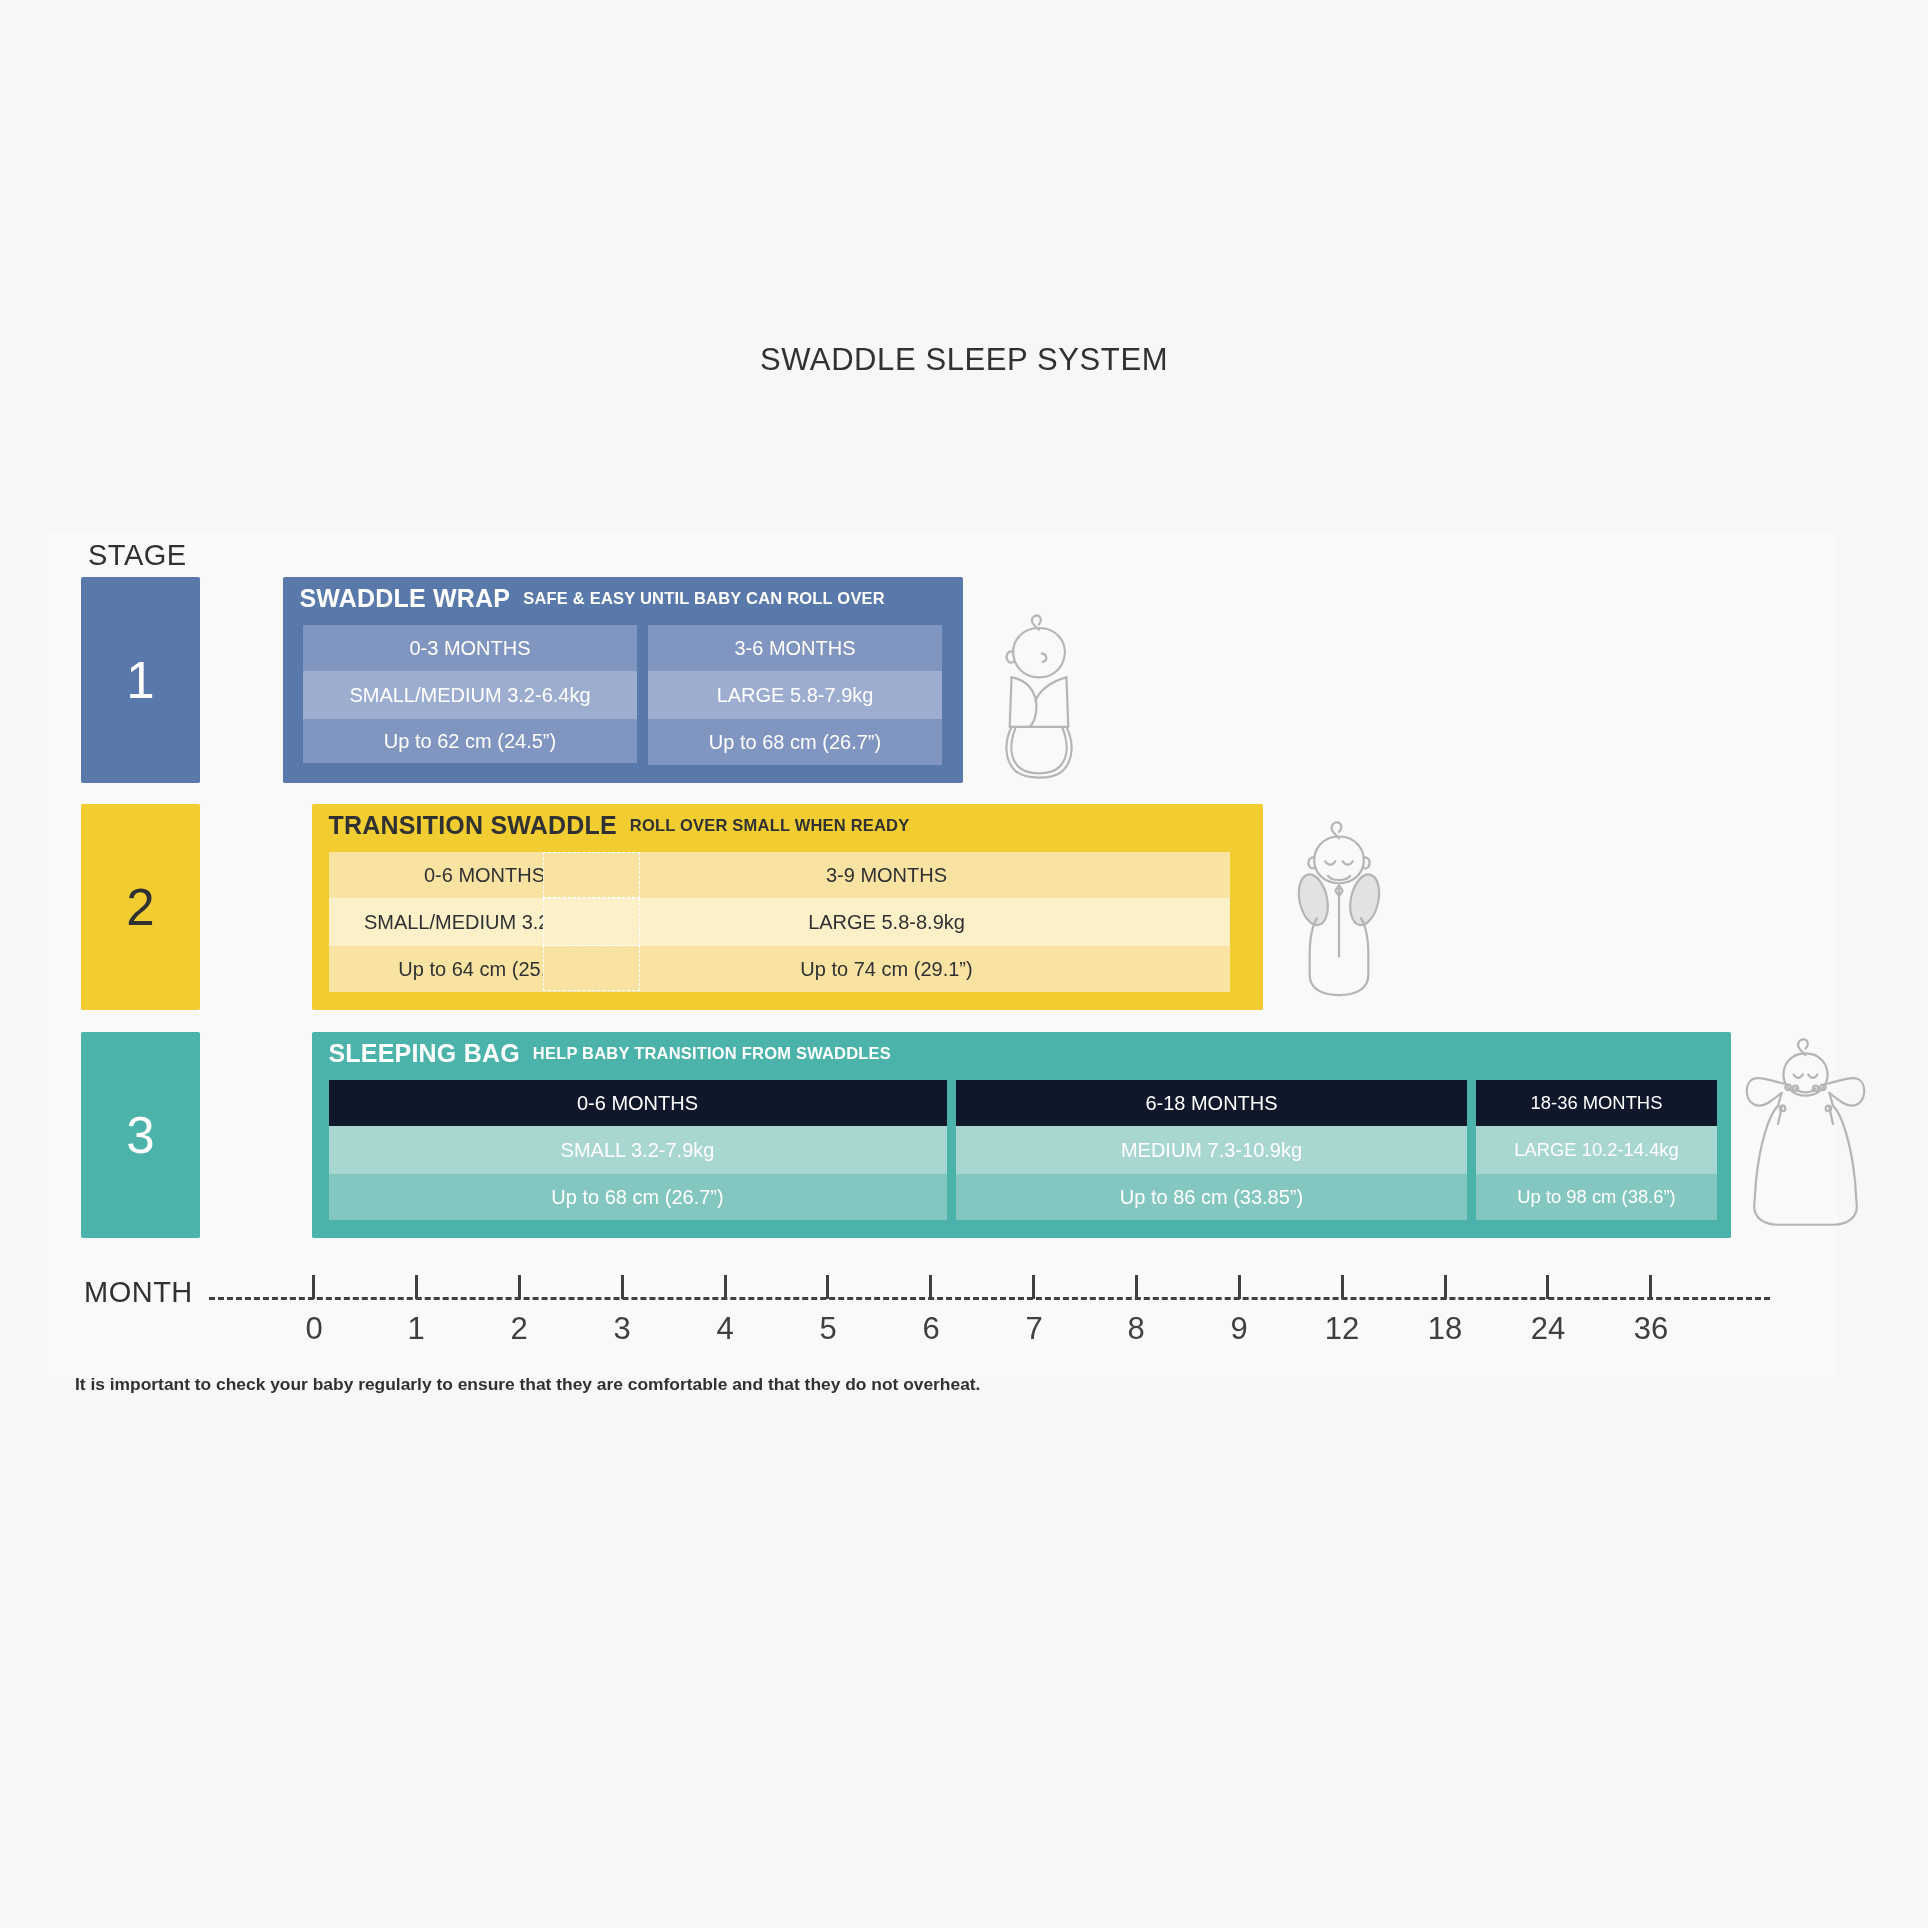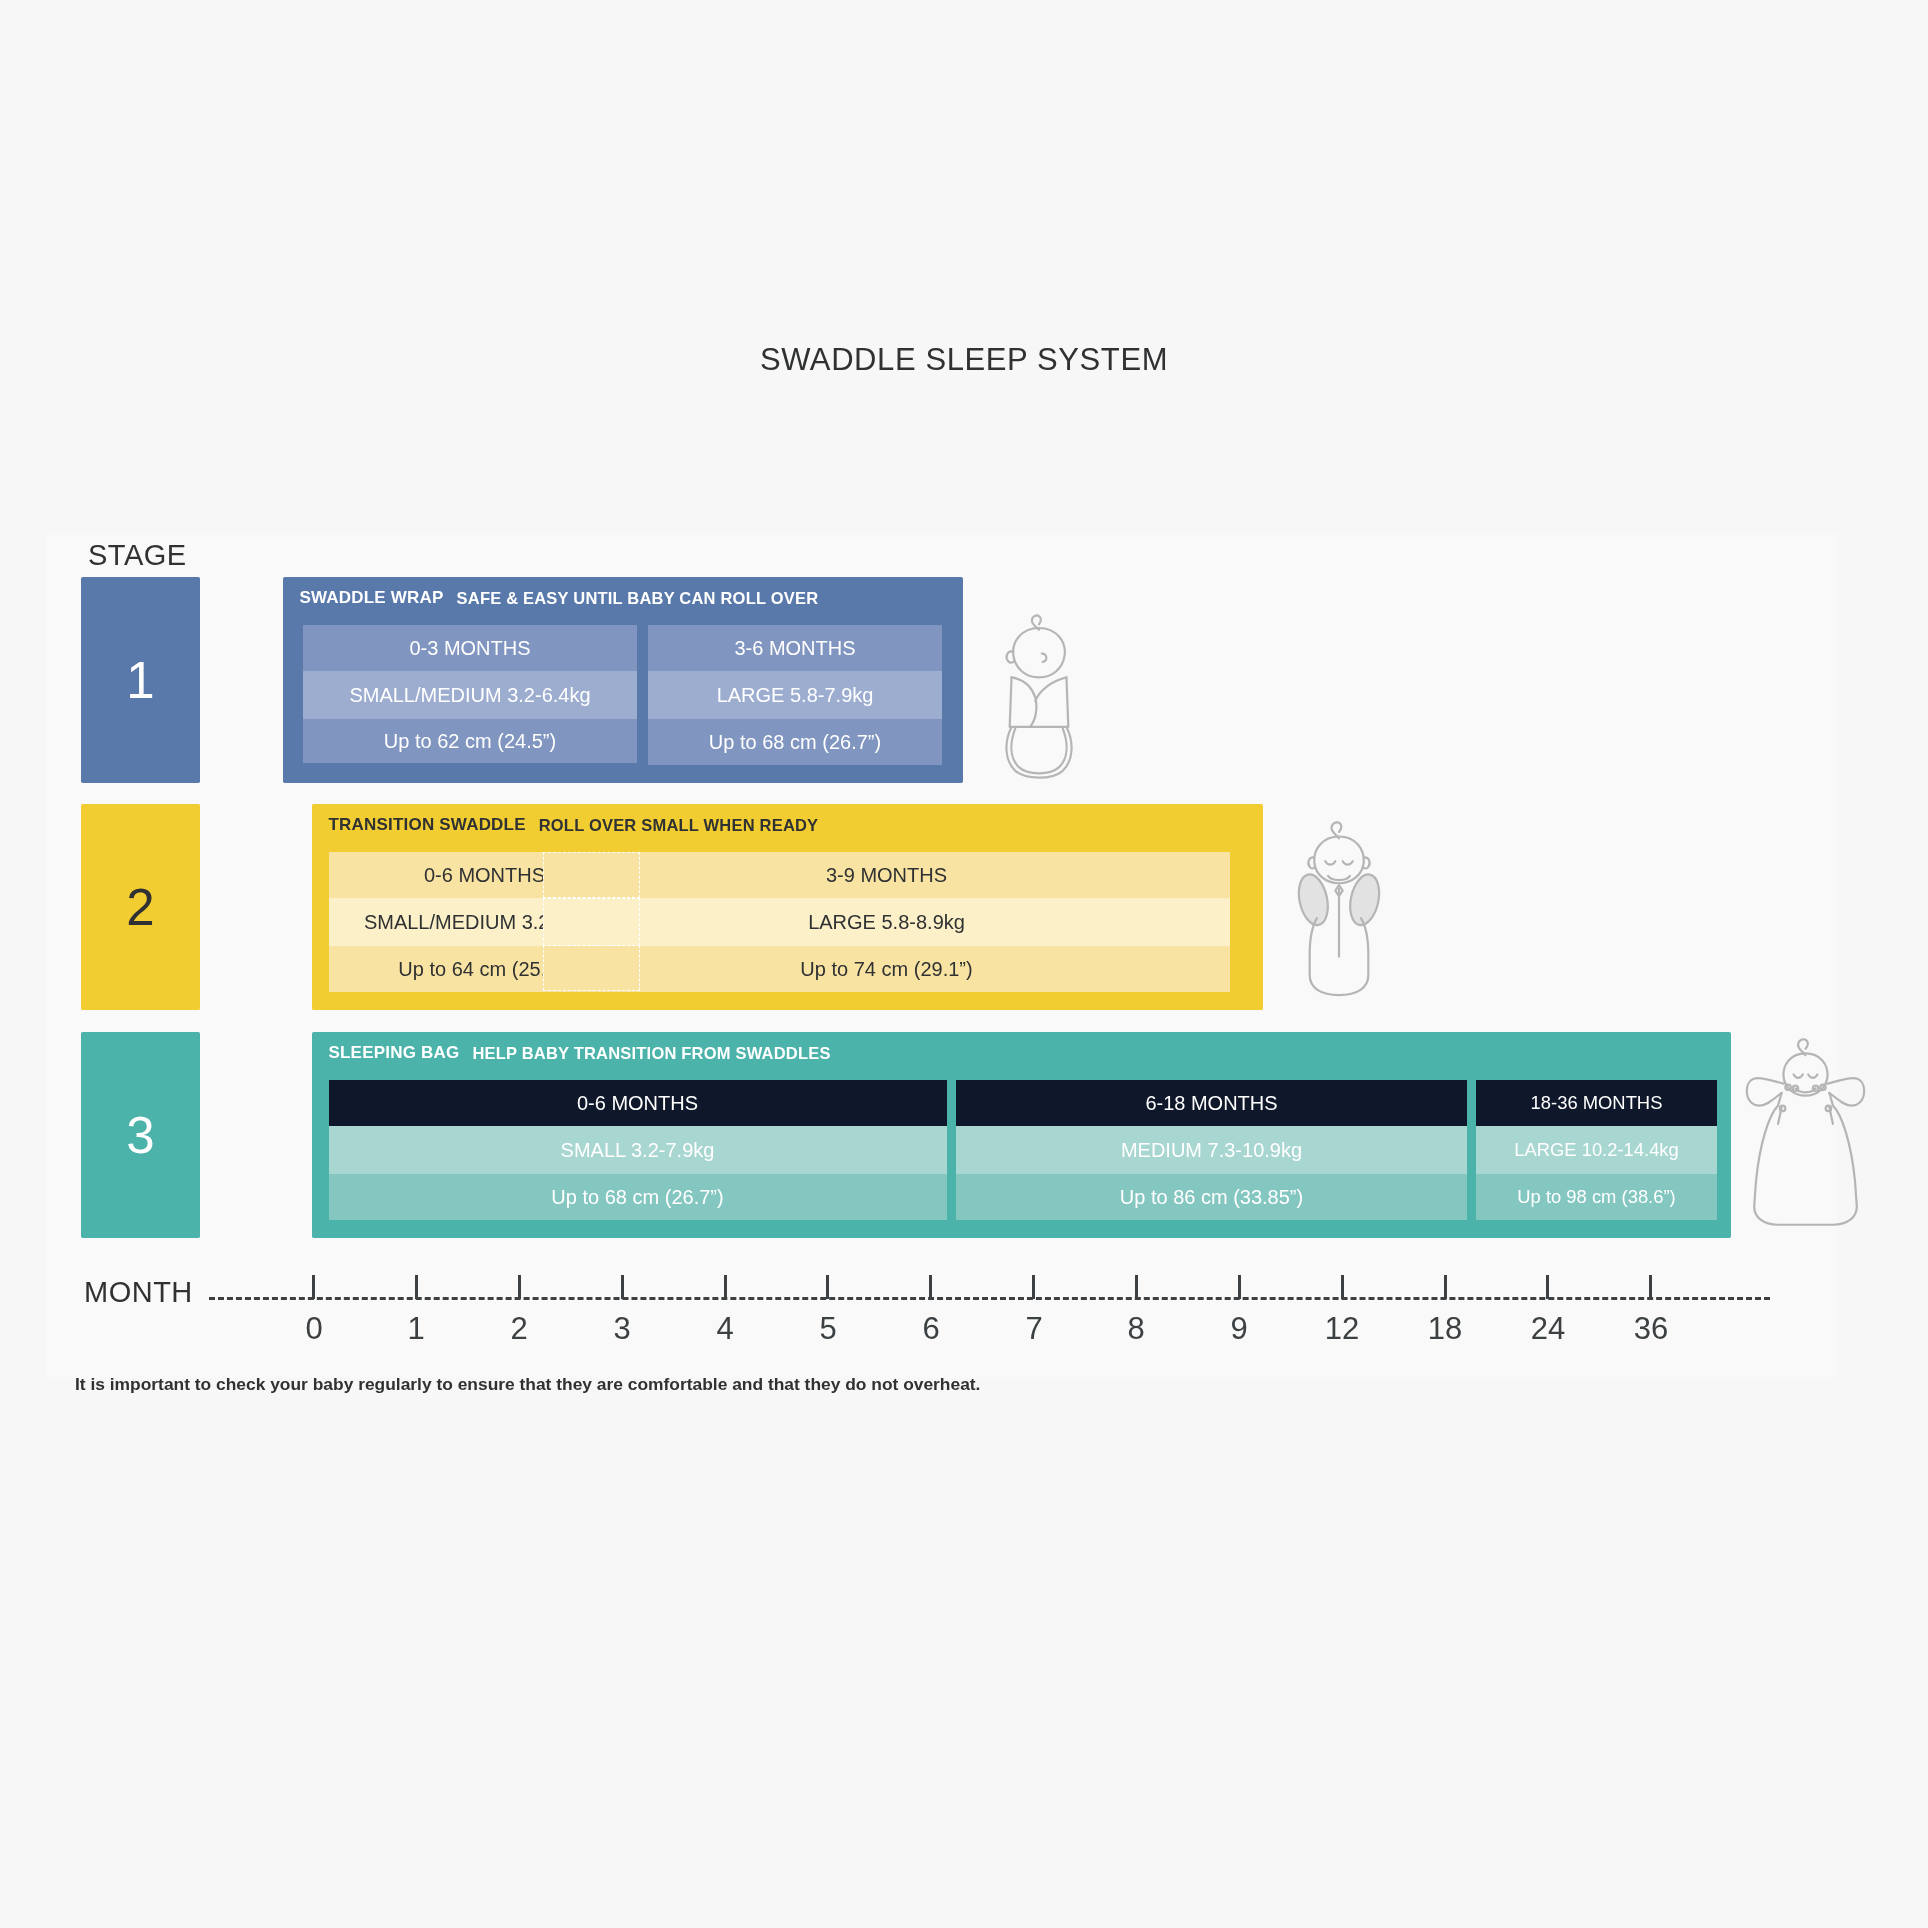--- a/index.html
+++ b/index.html
@@ -73,21 +73,21 @@
     position: absolute;
     left: 0;
     top: 0;
     height: 42px;
     display: flex;
     align-items: center;
     padding-left: 16.5px;
     box-sizing: border-box;
   }
   .panel-title {
-    font-size: 17px;
+    font-size: 25px;
     font-weight: 700;
     letter-spacing: 0.2px;
   }
   .panel-sub {
     font-size: 16.5px;
     font-weight: 700;
     margin-left: 13px;
     letter-spacing: 0.2px;
   }
 

